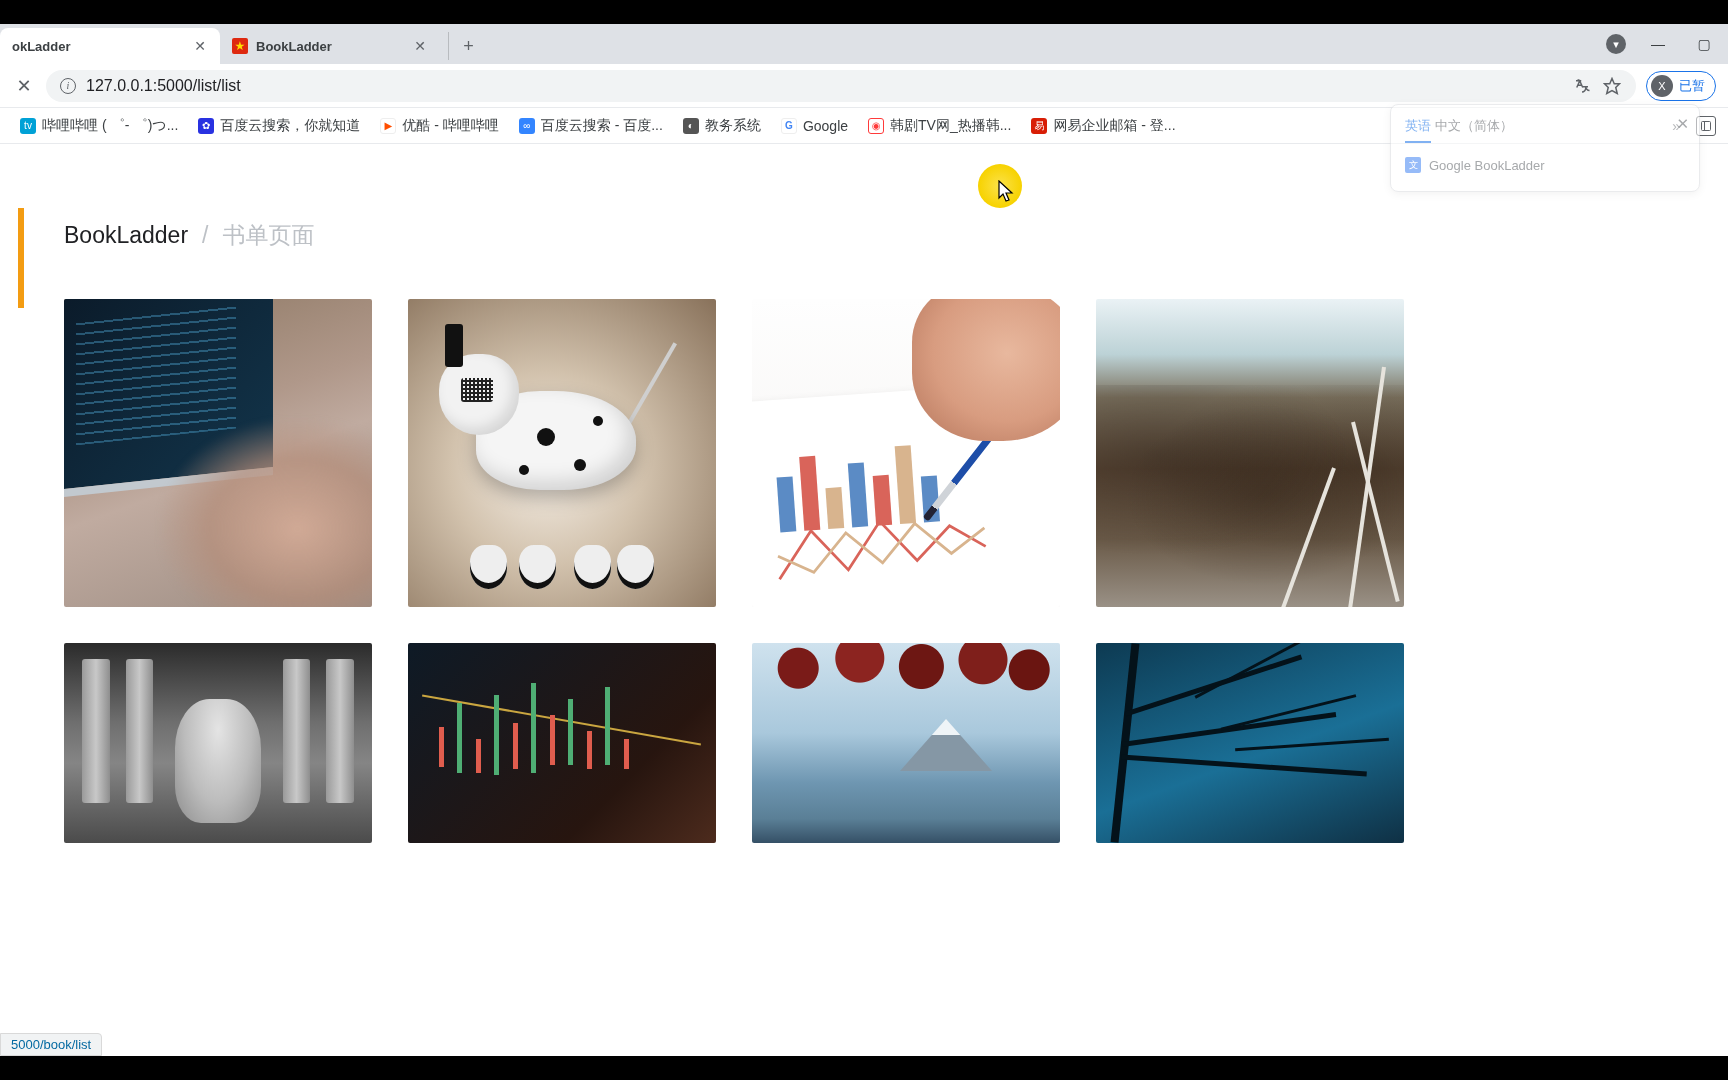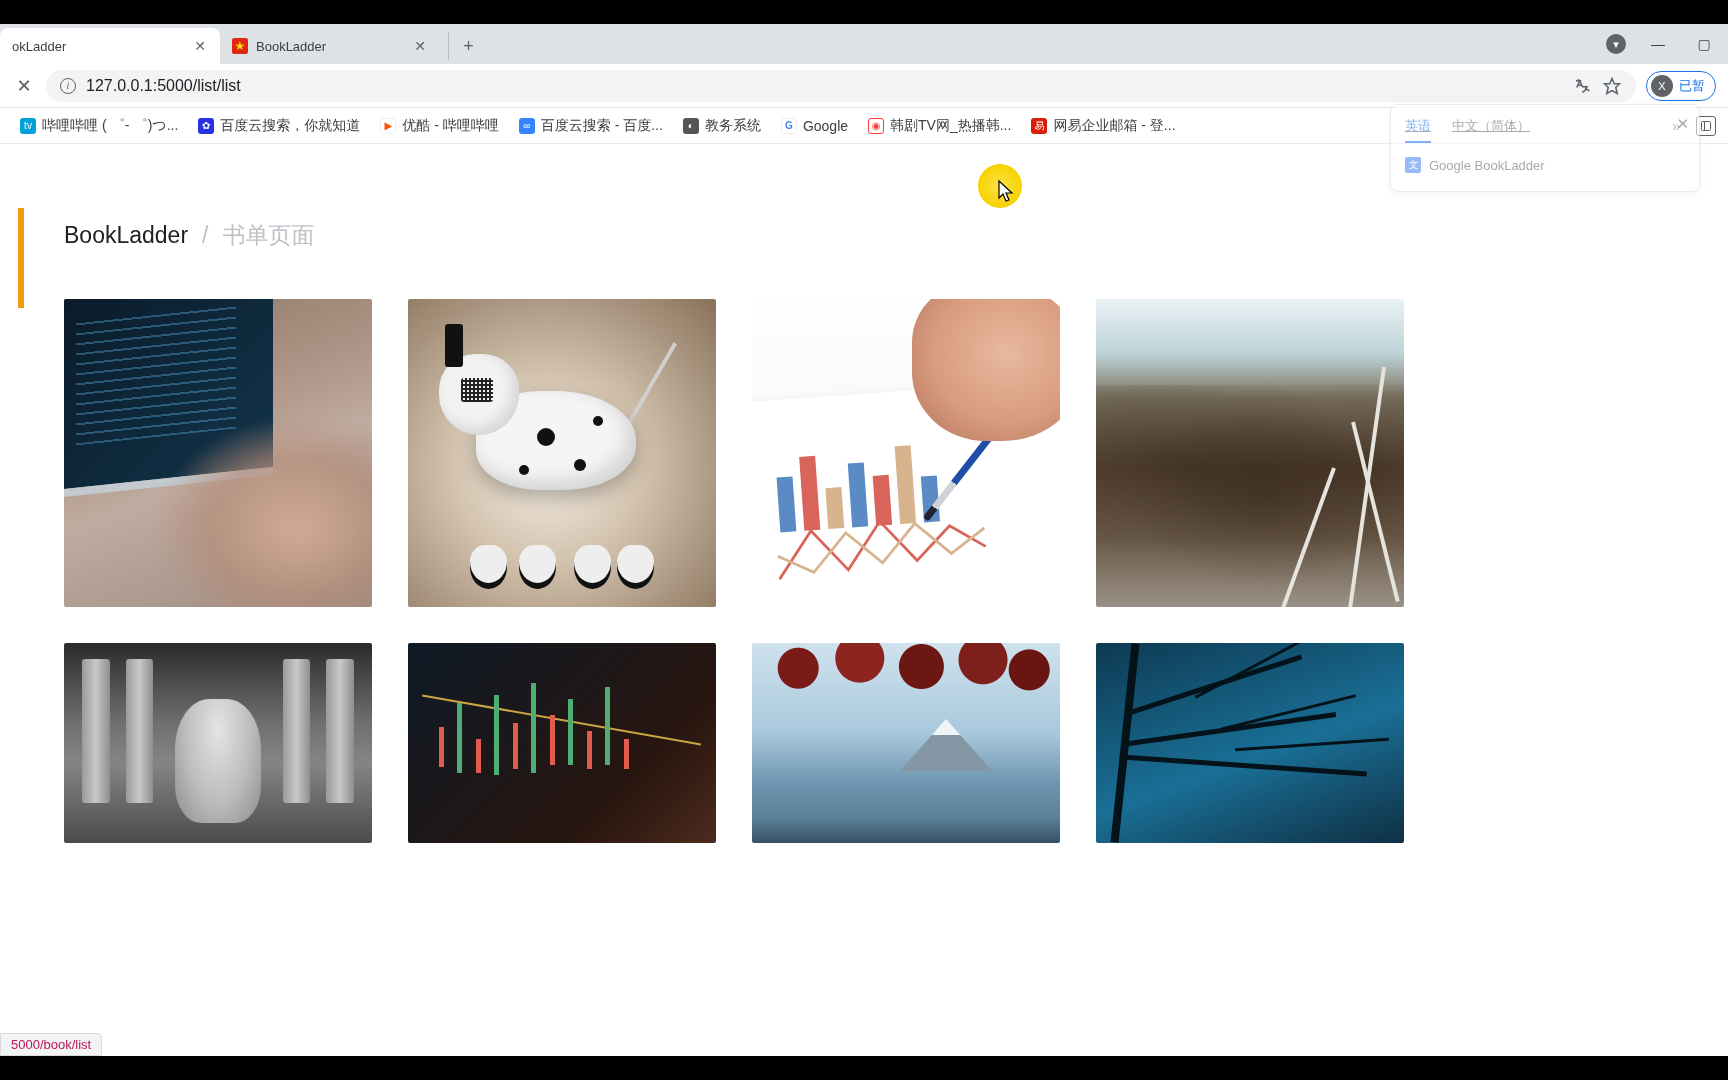--- a/index.html
+++ b/index.html
@@ -11,21 +11,21 @@
 .letterbox-top { height: 24px; background: #000; }
 .browser-window { position: absolute; top: 24px; left: 0; right: 0; bottom: 24px; background: #fff; }
 
 
 .tab-strip { height: 40px; background: #dee1e6; display: flex; align-items: flex-end; padding-left: 0; position: relative; }
 .tab { height: 36px; display: flex; align-items: center; padding: 0 12px; font-size: 13px; color: #3c4043; position: relative; min-width: 220px; border-radius: 8px 8px 0 0; }
 .tab.active { background: #fff; }
 .tab.inactive { background: transparent; }
 .tab-favicon { width: 16px; height: 16px; margin-right: 8px; display: inline-flex; align-items: center; justify-content: center; font-size: 12px; }
 .tab-favicon.red { background: #de2910; color: #ffde00; border-radius: 2px; }
-.tab-title { flex: 1; white-space: nowrap; overflow: hidden; text-overflow: ellipsis; }
+.tab-title { flex: 1; white-space: nowrap; overflow: hidden; text-overflow: ellipsis; font-weight: bold; }
 .tab-close { width: 16px; height: 16px; color: #5f6368; font-size: 14px; display: flex; align-items: center; justify-content: center; cursor: pointer; }
 .new-tab { width: 28px; height: 28px; display: flex; align-items: center; justify-content: center; margin-left: 8px; margin-bottom: 4px; color: #5f6368; font-size: 18px; cursor: pointer; border-left: 1px solid #b8bbbf; padding-left: 12px; }
 .window-controls { position: absolute; right: 0; top: 0; height: 40px; display: flex; align-items: center; gap: 18px; padding-right: 10px; }
 .wc-btn { width: 28px; height: 28px; display: flex; align-items: center; justify-content: center; color: #3c4043; font-size: 14px; cursor: pointer; }
 .profile-circle { width: 20px; height: 20px; border-radius: 50%; background: #5f6368; color: #fff; font-size: 11px; display: flex; align-items: center; justify-content: center; }
 
 
 .addr-row { height: 44px; background: #fff; display: flex; align-items: center; padding: 0 12px; gap: 10px; border-bottom: 1px solid #e8eaed; }
 .nav-stop { width: 24px; height: 24px; color: #5f6368; font-size: 18px; display: flex; align-items: center; justify-content: center; cursor: pointer; }
 .addr-bar { flex: 1; height: 32px; background: #f1f3f4; border-radius: 16px; display: flex; align-items: center; padding: 0 14px; gap: 10px; }
@@ -38,21 +38,21 @@
 
 .bookmarks-bar { height: 36px; background: #fff; display: flex; align-items: center; padding: 0 12px; gap: 4px; border-bottom: 1px solid #e8eaed; position: relative; }
 .bookmark { display: flex; align-items: center; gap: 6px; padding: 4px 8px; font-size: 14px; color: #3c4043; cursor: pointer; border-radius: 4px; white-space: nowrap; }
 .bk-icon { width: 16px; height: 16px; border-radius: 3px; display: flex; align-items: center; justify-content: center; font-size: 10px; color: #fff; flex-shrink: 0; }
 .bk-more { margin-left: auto; }
 .bk-chevrons { color: #5f6368; font-size: 14px; padding: 0 6px; cursor: pointer; }
 .bk-reading { width: 20px; height: 20px; border: 1.5px solid #5f6368; border-radius: 3px; margin-left: 6px; cursor: pointer; display:flex; align-items:center; justify-content:center; }
 
 
 .translate-popup { position: absolute; right: 28px; top: 80px; width: 310px; background: #fff; border: 1px solid #dadce0; border-radius: 8px; box-shadow: 0 2px 10px rgba(0,0,0,.1); z-index: 50; padding: 12px 14px 18px; opacity: 0.55; }
-.translate-tabs { display: flex; gap: 21px; font-size: 13px; color: #5f6368; margin-bottom: 14px; text-decoration: underline; }
+.translate-tabs { display: flex; gap: 4px; font-size: 13px; color: #5f6368; margin-bottom: 14px; }
 .translate-tabs .tt { padding-bottom: 6px; }
 .translate-tabs .tt.active { color: #1a73e8; border-bottom: 2px solid #1a73e8; }
 .translate-close { position: absolute; right: 10px; top: 10px; color: #5f6368; font-size: 15px; cursor: pointer; }
 .translate-body { font-size: 13px; color: #5f6368; display: flex; align-items: center; gap: 8px; }
 .gt-logo { width: 16px; height: 16px; }
 
 
 .page-content { position: absolute; top: 120px; left: 0; right: 0; bottom: 0; background: #fff; overflow: hidden; }
 .sidebar-accent { position: absolute; left: 18px; top: 64px; width: 6px; height: 100px; background: #f39c12; }
 .breadcrumb-wrap { padding: 76px 0 0 64px; }
@@ -119,21 +119,21 @@
 .fuji { position:absolute; left:40%; bottom:22%; width:46%; height:40%; background: linear-gradient(180deg,#eff4f7 0 20%, #8597a5 20% 65%, transparent 65%); clip-path: polygon(50% 0, 100% 100%, 0 100%); }
 
 .img-dark-tree { background: linear-gradient(160deg,#0d3a52,#1a6f96 55%, #0f3044); }
 .branch { position:absolute; background:#04121a; }
 
 
 .cursor-highlight { position: absolute; width: 44px; height: 44px; border-radius: 50%; background: radial-gradient(circle, #fbe24a 0%, #f7d200 70%, rgba(247,210,0,0) 100%); z-index: 100; pointer-events: none; }
 .cursor-arrow { position: absolute; z-index: 101; pointer-events:none; }
 
 
-.status-bar { position: absolute; left: 0; bottom: 0; background: #f1f3f4; border: 1px solid #d9d9d9; border-radius: 0 4px 0 0; padding: 3px 10px; font-size: 13px; color: #be185d; z-index: 30; }
+.status-bar { position: absolute; left: 0; bottom: 0; background: #f1f3f4; border: 1px solid #d9d9d9; border-radius: 0 4px 0 0; padding: 3px 10px; font-size: 13px; color: #0369a1; z-index: 30; }
 </style>
 </head>
 <body>
 
 <div class="viewport">
 <div class="letterbox-top"></div>
 
 <div class="browser-window">
 
   <div class="tab-strip">

